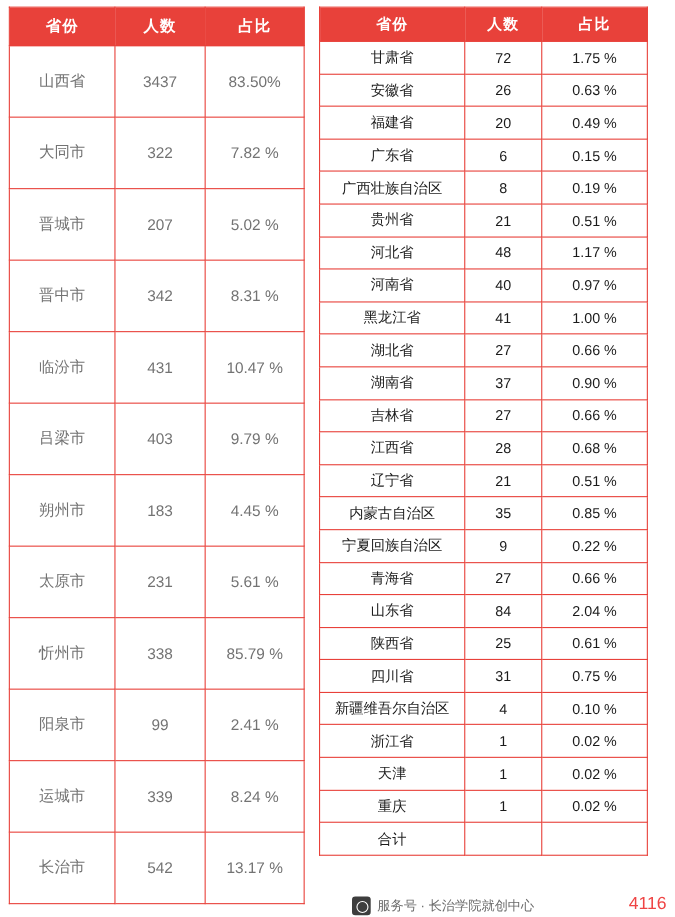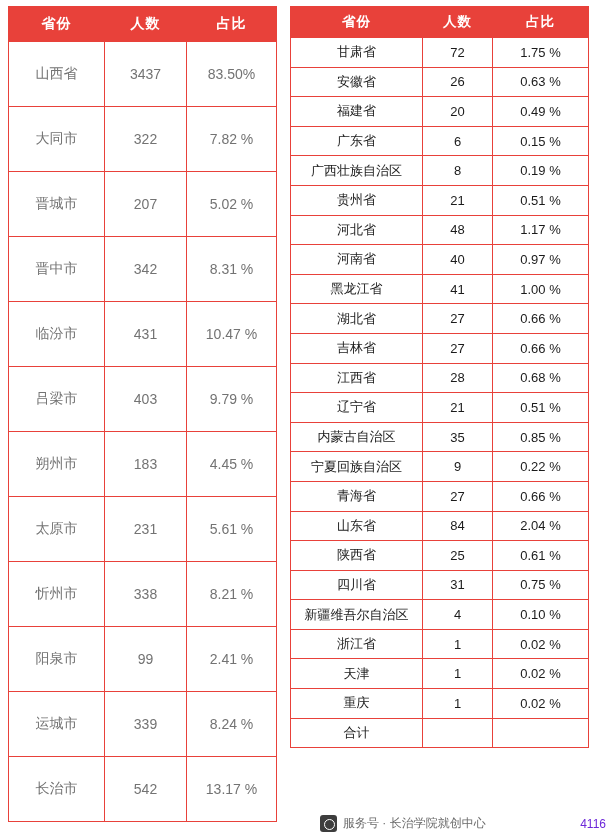--- a/index.html
+++ b/index.html
@@ -114,22 +114,22 @@
   }
   .wm-text {
     font-size: 12px;
     color: #6b6b6b;
     white-space: nowrap;
   }
   .page-num {
     position: absolute;
     right: 8px;
     bottom: 3px;
-    font-size: 12px;
-    color: #6d28d9;
+    font-size: 16px;
+    color: #ef4444;
     margin-left: 14px;
   }
 </style>
 </head>
 <body>
 
 <div class="page">
 
   <div class="col col-left">
     <table class="tbl-left">
@@ -182,21 +182,21 @@
           <td>4.45 %</td>
         </tr>
         <tr>
           <td>太原市</td>
           <td>231</td>
           <td>5.61 %</td>
         </tr>
         <tr>
           <td>忻州市</td>
           <td>338</td>
-          <td>8.21 %</td>
+          <td>85.79 %</td>
         </tr>
         <tr>
           <td>阳泉市</td>
           <td>99</td>
           <td>2.41 %</td>
         </tr>
         <tr>
           <td>运城市</td>
           <td>339</td>
           <td>8.24 %</td>
@@ -269,20 +269,25 @@
           <td>黑龙江省</td>
           <td>41</td>
           <td>1.00 %</td>
         </tr>
         <tr>
           <td>湖北省</td>
           <td>27</td>
           <td>0.66 %</td>
         </tr>
         <tr>
+          <td>湖南省</td>
+          <td>37</td>
+          <td>0.90 %</td>
+        </tr>
+        <tr>
           <td>吉林省</td>
           <td>27</td>
           <td>0.66 %</td>
         </tr>
         <tr>
           <td>江西省</td>
           <td>28</td>
           <td>0.68 %</td>
         </tr>
         <tr>

